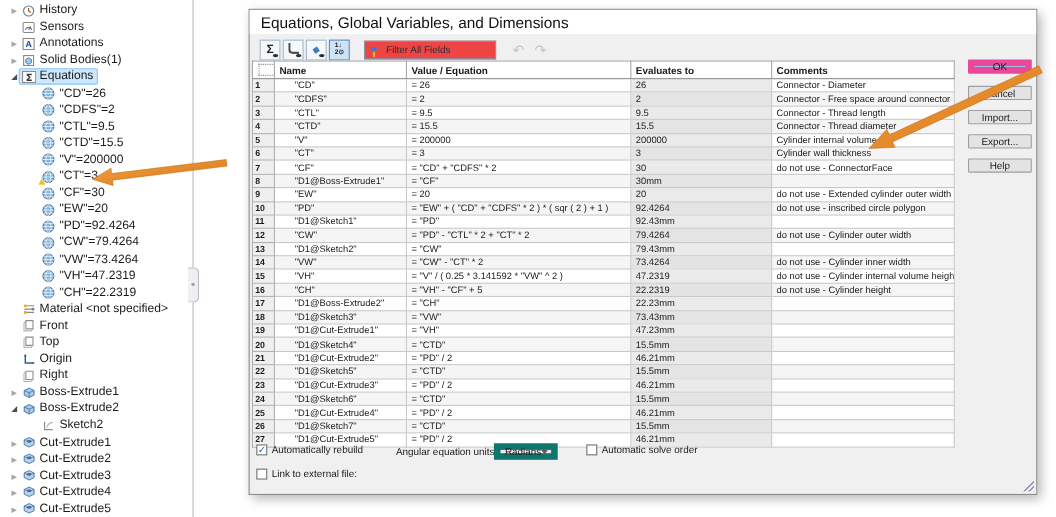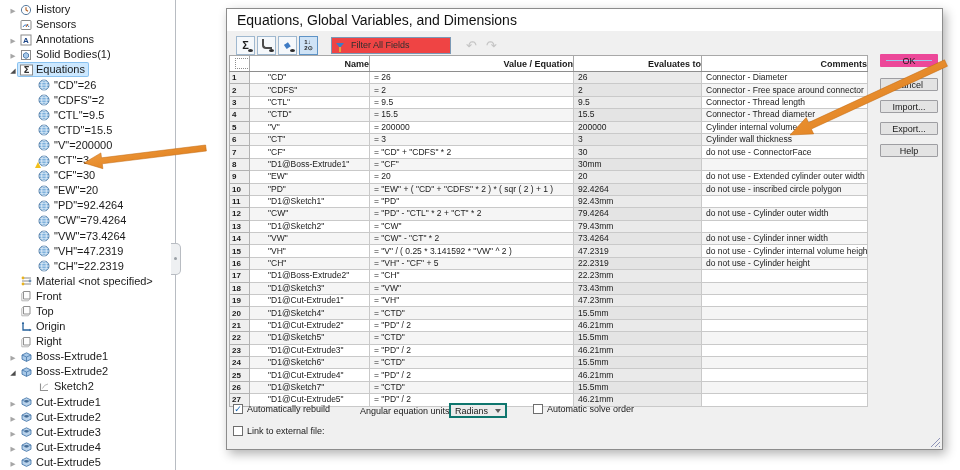--- a/index.html
+++ b/index.html
@@ -37,38 +37,38 @@
   .filterbox{width:120px;height:17px;border:1px solid #7a98b5;background:#ef4444;display:flex;align-items:center;margin-left:11px;padding-left:4px;box-sizing:border-box;}
   .funnel{width:0;height:0;border-left:4px solid transparent;border-right:4px solid transparent;border-top:5px solid #3e7bc4;position:relative;margin-right:1px;}
   .funnel:after{content:"";position:absolute;left:-1px;top:-1px;width:2px;height:5px;background:#e8a33c;}
   .filter-input{border:none;outline:none;font-size:9px;width:92px;margin-left:4px;color:#222;background:transparent;font-family:"Liberation Sans",sans-serif;}
   .filter-input::placeholder{color:#2f2f2f;opacity:1;}
   .uicon{font-size:13px;color:#c4c4c4;margin-left:15px;cursor:default;line-height:13px;}
   .uicon.redo{margin-left:9px;}
 
   
   .eq-table{position:absolute;left:2px;top:46px;width:638px;border-collapse:collapse;table-layout:fixed;background:#fff;font-size:8.5px;border:1px solid #9a9a9a;}
-  .eq-table th{height:15px;background:#fff;border:1px solid #a8a8a8;border-bottom:1px solid #8e8e8e;font-size:9px;text-align:right;padding:0 0 0 4px;font-weight:bold;white-space:nowrap;overflow:hidden;}
+  .eq-table th{height:15px;background:#fff;border:1px solid #a8a8a8;border-bottom:1px solid #8e8e8e;font-size:9px;text-align:left;padding:0 0 0 4px;font-weight:bold;white-space:nowrap;overflow:hidden;}
   .eq-table td{height:11.4px;line-height:11px;border:1px solid #c9c9c9;padding:0 2px 0 4px;white-space:nowrap;overflow:hidden;}
   td.rownum{background:#efefef;border-color:#b2b2b2;font-weight:bold;font-size:8px;padding-left:2px;}
   td.name{padding-left:18px;}
   td.evaluates{background:#eaeaea;}
   tr.even td.name,tr.even td.value,tr.even td.comment{background:#f5f5f5;}
   tr.even td.evaluates{background:#e4e4e4;}
   .selcell span{display:block;width:13px;height:9px;border:1px dotted #8d8d8d;margin:0 0 0 1px;}
   td.add-cell{color:#9a9a9a;font-style:italic;}
 
   
   .sbtn{position:absolute;left:653px;width:58px;height:13px;font-size:9px;font-family:"Liberation Sans",sans-serif;background:#e3e3e3;border:1px solid #9e9ea2;display:flex;align-items:center;justify-content:center;box-sizing:border-box;cursor:pointer;color:#1a1a1a;border-radius:1px;}
   .sbtn.primary{background:#e9f2fb;border:6px solid #ec4899;box-shadow:inset 0 0 0 1px #9cc4ec;}
 
   
   .footer-item{position:absolute;font-size:9px;display:inline-flex;align-items:center;white-space:nowrap;}
   .cbox{width:10px;height:10px;border:1px solid #6e6e6e;background:#fff;margin-right:4px;display:inline-flex;align-items:center;justify-content:center;font-size:9px;line-height:9px;color:#1464b4;box-sizing:border-box;}
-  .unit-select{width:58px;height:15px;background:#ececec;border:2px solid #0f766e;display:inline-flex;align-items:center;justify-content:space-between;padding:0 4px;box-sizing:border-box;font-size:9px;cursor:pointer;}
+  .unit-select{width:58px;height:15px;background:#ececec;border:6px solid #0f766e;display:inline-flex;align-items:center;justify-content:space-between;padding:0 4px;box-sizing:border-box;font-size:9px;cursor:pointer;}
   .sel-chev{width:0;height:0;border-left:3.5px solid transparent;border-right:3.5px solid transparent;border-top:4px solid #5a5a5a;}
 
   .grip{position:absolute;right:2px;bottom:2px;width:11px;height:11px;background:repeating-linear-gradient(-45deg,#8e93b8 0 1px,transparent 1px 3px);clip-path:polygon(100% 0,100% 100%,0 100%);}
 
   
   .annot{position:absolute;left:0;top:0;width:960px;height:470px;pointer-events:none;z-index:60;}
 </style>
 </head>
 <body>
 

